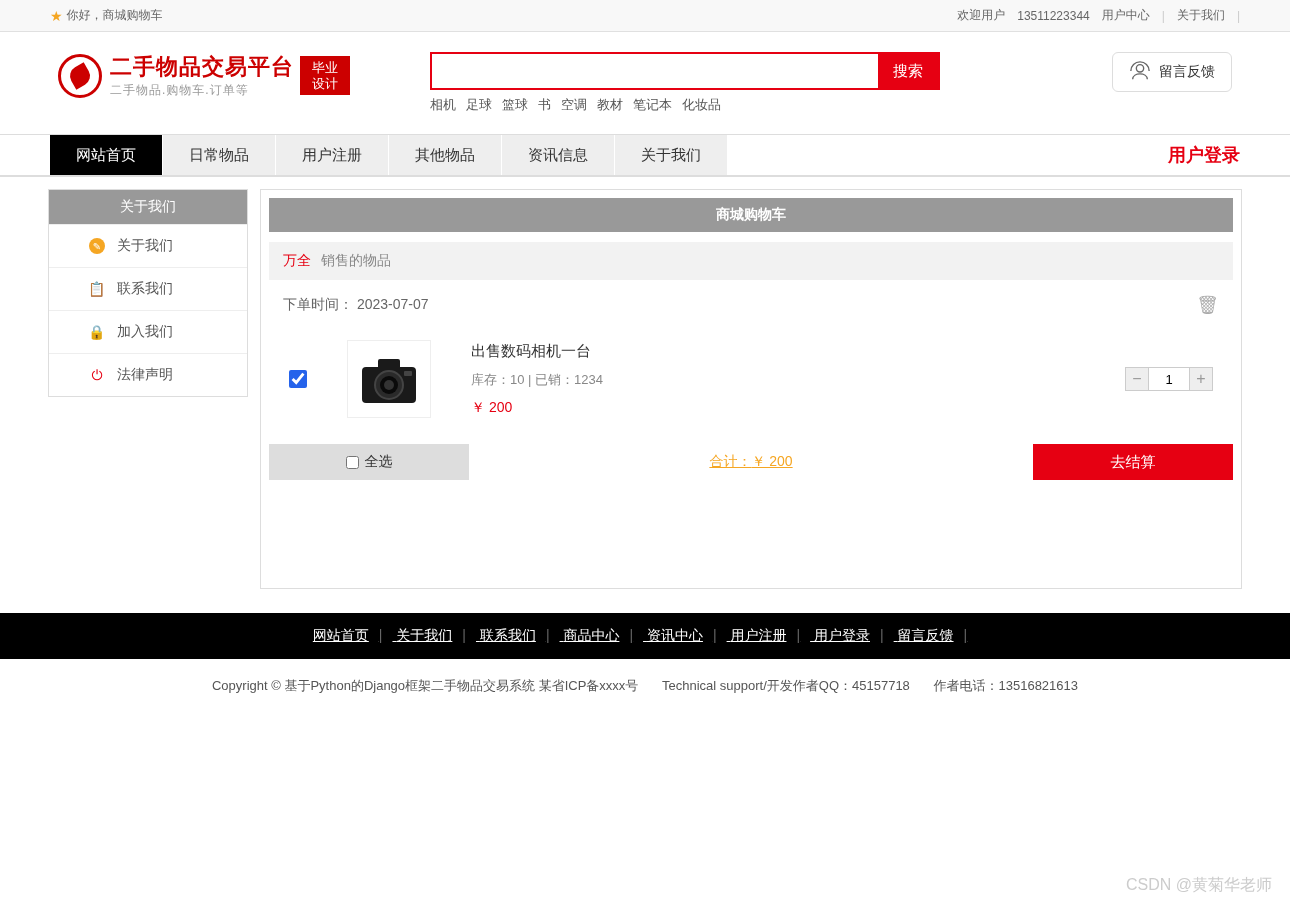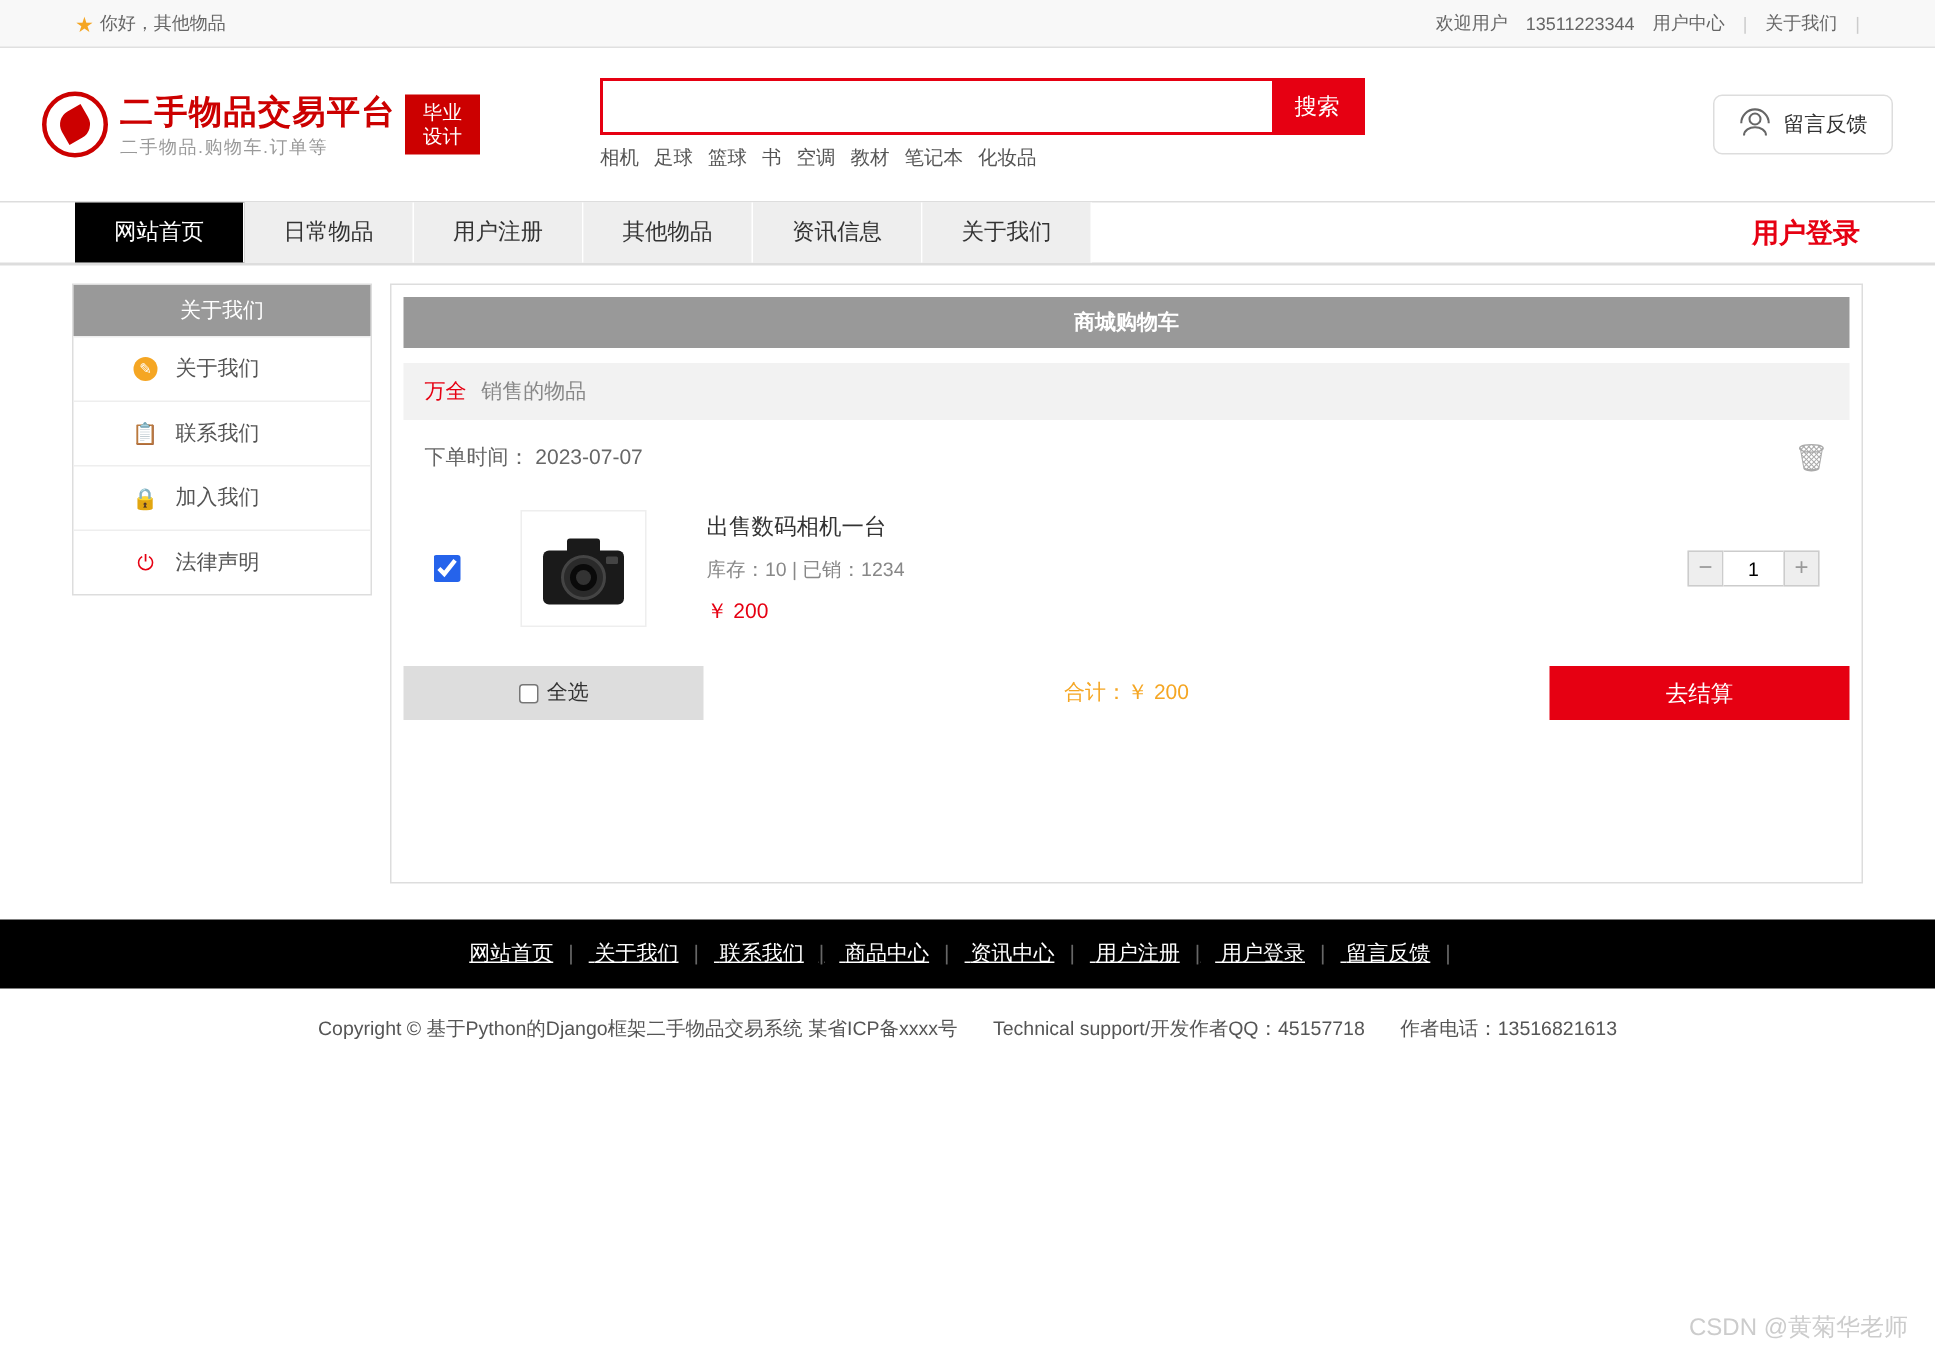--- a/index.html
+++ b/index.html
@@ -6,21 +6,21 @@
     body { font-family: "Microsoft YaHei", Arial, sans-serif; font-size: 14px; color: #333; background: #fff; }
     
     
     .top-bar { height: 32px; background: #f8f8f8; border-bottom: 1px solid #e0e0e0; display: flex; justify-content: space-between; align-items: center; padding: 0 50px; font-size: 12px; color: #666; }
     .top-left { display: flex; align-items: center; gap: 4px; }
     .star-icon { color: #f5a623; font-size: 14px; }
     .top-right { display: flex; align-items: center; gap: 12px; }
     .top-right .sep { color: #ccc; }
     
     
-    .header { display: flex; align-items: center; padding: 20px 28px 10px; gap: 80px; }
+    .header { display: flex; align-items: flex-start; padding: 20px 58px 10px; gap: 80px; }
     .logo-block { display: flex; align-items: center; gap: 8px; }
     .logo-circle { width: 44px; height: 44px; border-radius: 50%; border: 3px solid #c00; position: relative; display: flex; align-items: center; justify-content: center; }
     .logo-circle::before { content: ''; width: 20px; height: 20px; background: #c00; border-radius: 50% 0; transform: rotate(-30deg); }
     .logo-text { display: flex; align-items: center; }
     .logo-title { font-size: 22px; color: #c00; font-weight: bold; letter-spacing: 1px; }
     .logo-sub { font-size: 12px; color: #999; letter-spacing: 1px; }
     .logo-badge { background: #c00; color: #fff; font-size: 13px; padding: 4px 6px; margin-left: 6px; line-height: 1.2; text-align: center; width: 50px; }
     
     .search-block { flex: 1; max-width: 510px; }
     .search-row { display: flex; border: 2px solid #e60012; height: 38px; }
@@ -66,39 +66,39 @@
     .item-info { flex: 1; }
     .item-title { font-size: 15px; color: #333; margin-bottom: 10px; }
     .item-meta { font-size: 13px; color: #888; margin-bottom: 10px; }
     .item-price { color: #e60012; font-size: 14px; }
     .qty { display: flex; align-items: center; }
     .qty button { width: 24px; height: 24px; border: 1px solid #ccc; background: #eee; color: #999; cursor: pointer; font-size: 16px; line-height: 1; }
     .qty input { width: 40px; height: 24px; border: 1px solid #ccc; border-left: none; border-right: none; text-align: center; font-size: 13px; }
     
     .cart-footer { display: flex; height: 36px; margin-top: 6px; }
     .cf-check { background: #ddd; width: 200px; display: flex; align-items: center; justify-content: center; gap: 6px; font-size: 14px; }
-    .cf-total { flex: 1; display: flex; align-items: center; justify-content: center; color: #f5a623; font-size: 14px; }
+    .cf-total { flex: 1; display: flex; align-items: center; justify-content: center; color: #f5a623; font-size: 14px; text-decoration: underline; }
     .cf-checkout { width: 200px; background: #e60012; color: #fff; display: flex; align-items: center; justify-content: center; cursor: pointer; font-size: 15px; }
     
     
     .footer-nav { background: #000; color: #fff; text-align: center; padding: 14px 0; margin-top: 12px; font-size: 14px; text-decoration: underline; }
     .footer-nav span { cursor: pointer; }
     .footer-nav .fsep { margin: 0 10px; color: #666; }
     .footer-info { text-align: center; color: #555; font-size: 13px; padding: 18px 16px; }
     .footer-info span { margin: 0 10px; }
     
     .watermark { position: fixed; bottom: 18px; right: 18px; color: #ccc; font-size: 16px; margin-top: 36px; }
   </style>
 </head>
 <body>
 
 <div class="top-bar">
   <div class="top-left">
     <span class="star-icon">★</span>
-    <span>你好，其他物品</span>
+    <span>你好，商城购物车</span>
   </div>
   <div class="top-right">
     <span>欢迎用户</span>
     <span>13511223344</span>
     <span>用户中心</span>
     <span class="sep">|</span>
     <span>关于我们</span>
     <span class="sep">|</span>
   </div>
 </div>

